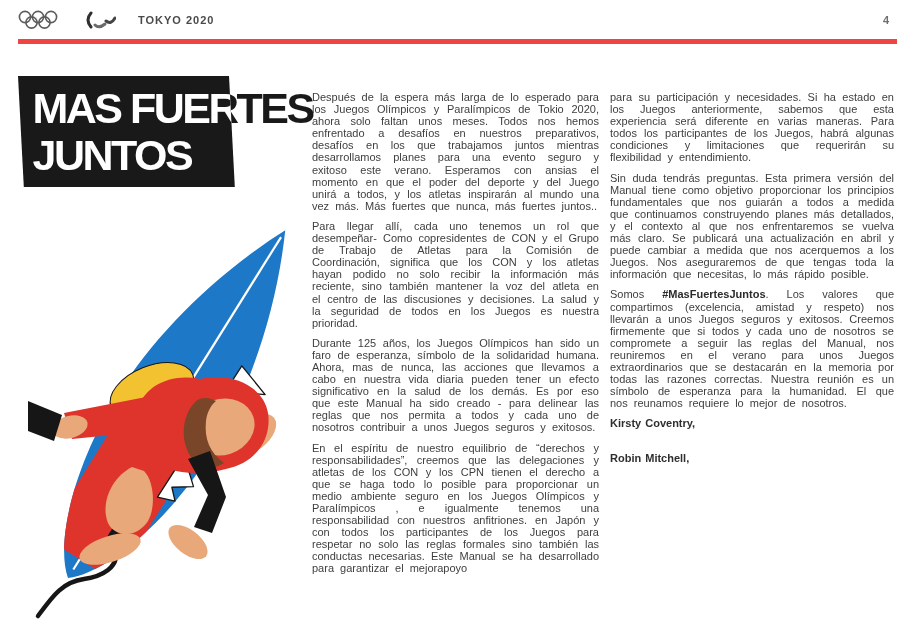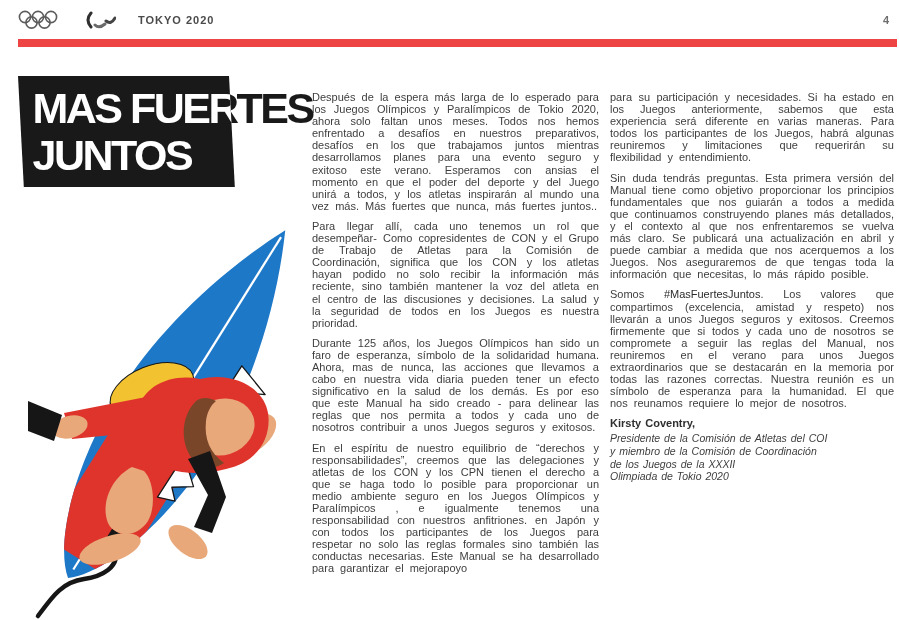--- a/index.html
+++ b/index.html
@@ -1,41 +1,41 @@
 <!DOCTYPE html>
 <html><head>
 <meta charset="utf-8">
 <style>
   html,body{margin:0;padding:0;background:#ffffff;}
   .page{position:relative;width:899px;height:620px;background:#ffffff;overflow:hidden;
         font-family:"Liberation Sans",sans-serif;}
   
   .hdr{position:absolute;left:18px;top:0;width:879px;height:39px;display:flex;
-       align-items:center;border-bottom:8px solid #ef4444;}
+       align-items:center;border-bottom:5px solid #ef4444;}
   .hdr .brand{font-size:11px;font-weight:bold;letter-spacing:1px;color:#4a4a4a;margin-left:22px;}
   .hdr .pgnum{margin-left:auto;margin-right:8px;font-size:11px;color:#6e6e6e;font-weight:bold;}
   .hdr svg{display:block;}
   .agitos{margin-left:26px;}
   
   .title-dark{position:absolute;left:32px;top:85px;z-index:0;color:#191919;
       font-size:43px;font-weight:bold;letter-spacing:-2.5px;line-height:47px;white-space:nowrap;}
   .title-box{position:absolute;left:18px;top:76px;width:211px;height:111px;background:#191919;
       overflow:hidden;transform:skewX(3deg);transform-origin:top left;z-index:1;}
   .title-white{position:absolute;left:14px;top:9px;color:#ffffff;
       font-size:43px;font-weight:bold;letter-spacing:-2.5px;line-height:47px;white-space:nowrap;
       transform:skewX(-3deg);transform-origin:top left;}
   
   .illus{position:absolute;left:28px;top:225px;width:285px;height:395px;}
   
   .col{position:absolute;top:91px;font-size:11px;line-height:12.1px;color:#3e3e3e;
        text-align:justify;word-spacing:3px;}
   .col-left{left:312px;width:287px;}
   .col-right{left:610px;width:284px;}
   .col p{margin:0 0 8px 0;}
-  .col .hashtag{font-weight:normal;color:#2b2b2b;}
+  .col .hashtag{font-weight:bold;color:#2b2b2b;}
   .thanks{margin-bottom:2px !important;}
   .sig-name{font-weight:bold;color:#2e2e2e;font-size:11px;line-height:13px;word-spacing:1px;}
   .sig-role{font-style:italic;font-size:10.5px;line-height:12.6px;white-space:pre-line;
             color:#3e3e3e;text-align:left;word-spacing:1px;margin-top:2px;}
   .sig2{margin-top:22px;}
 </style>
 </head>
 <body>
 
 <div class="page">
@@ -100,27 +100,24 @@
   </svg>
 
   <div class="col col-left">
     <p>Después de la espera más larga de lo esperado para los Juegos Olímpicos y Paralímpicos de Tokio 2020, ahora solo faltan unos meses. Todos nos hemos enfrentado a desafíos en nuestros preparativos, desafíos en los que trabajamos juntos mientras desarrollamos planes para una evento seguro y exitoso este verano. Esperamos con ansias el momento en que el poder del deporte y del Juego unirá a todos, y los atletas inspirarán al mundo una vez más. Más fuertes que nunca, más fuertes juntos..</p>
     <p>Para llegar allí, cada uno tenemos un rol que desempeñar- Como copresidentes de CON y el Grupo de Trabajo de Atletas para la Comisión de Coordinación, significa que los CON y los atletas hayan podido no solo recibir la información más reciente, sino también mantener la voz del atleta en el centro de las discusiones y decisiones. La salud y la seguridad de todos en los Juegos es nuestra prioridad.</p>
     <p>Durante 125 años, los Juegos Olímpicos han sido un faro de esperanza, símbolo de la solidaridad humana. Ahora, mas de nunca, las acciones que llevamos a cabo en nuestra vida diaria pueden tener un efecto significativo en la salud de los demás. Es por eso que este Manual ha sido creado - para delinear las reglas que nos permita a todos y cada uno de nosotros contribuir a  unos Juegos seguros y exitosos.</p>
     <p>En el espíritu de nuestro equilibrio de “derechos y responsabilidades”, creemos que las delegaciones y atletas de los CON y los CPN tienen el derecho a que se haga todo lo posible para proporcionar un medio ambiente seguro en los Juegos Olímpicos y Paralímpicos , e igualmente tenemos una responsabilidad con nuestros anfitriones. en Japón y con todos los participantes de los Juegos para respetar no solo las reglas formales sino también las conductas necesarias. Este Manual se ha desarrollado para garantizar el mejorapoyo</p>
   </div>
 
   <div class="col col-right">
-    <p>para su participación y necesidades. Si ha estado en los Juegos anteriormente, sabemos que esta experiencia será diferente en varias maneras. Para todos los participantes de los Juegos, habrá algunas reuniremos y limitaciones que requerirán su flexibilidad y entendimiento.</p>
+    <p>para su participación y necesidades. Si ha estado en los Juegos anteriormente, sabemos que esta experiencia será diferente en varias maneras. Para todos los participantes de los Juegos, habrá algunas condiciones y limitaciones que requerirán su flexibilidad y entendimiento.</p>
     <p>Sin duda tendrás preguntas. Esta primera versión del Manual tiene como objetivo proporcionar los principios fundamentales que nos guiarán a todos a medida que continuamos construyendo planes más detallados, y el contexto al que nos enfrentaremos se vuelva más claro. Se publicará una actualización en abril y puede cambiar a medida que nos acerquemos a los Juegos. Nos aseguraremos de que tengas toda la información que necesitas, lo más rápido posible.</p>
     <p><span>Somos </span><span class="hashtag">#MasFuertesJuntos</span><span>. Los valores que compartimos (excelencia, amistad y respeto) nos llevarán a unos Juegos seguros y exitosos. Creemos firmemente que si todos y cada uno de nosotros se compromete a seguir las reglas del Manual, nos reuniremos en el verano para unos Juegos extraordinarios que se destacarán en la memoria por todas las razones correctas. Nuestra reunión es un símbolo de esperanza para la humanidad. El que nos reunamos requiere lo mejor de nosotros.</span></p>
     <div>
       <div class="sig-name">Kirsty Coventry,</div>
-      <div class="sig-role">Presidente de la Comisión de Atletas del COI
-y miembro de la Comisión de Coordinación
-de los Juegos de la XXXII
-Olimpiada de Tokio 2020</div>
     </div>
     <div class="sig2">
+      <div class="sig-name">Robin Mitchell,</div>
     </div>
   </div>
 
 </div>
 
 </body></html>

